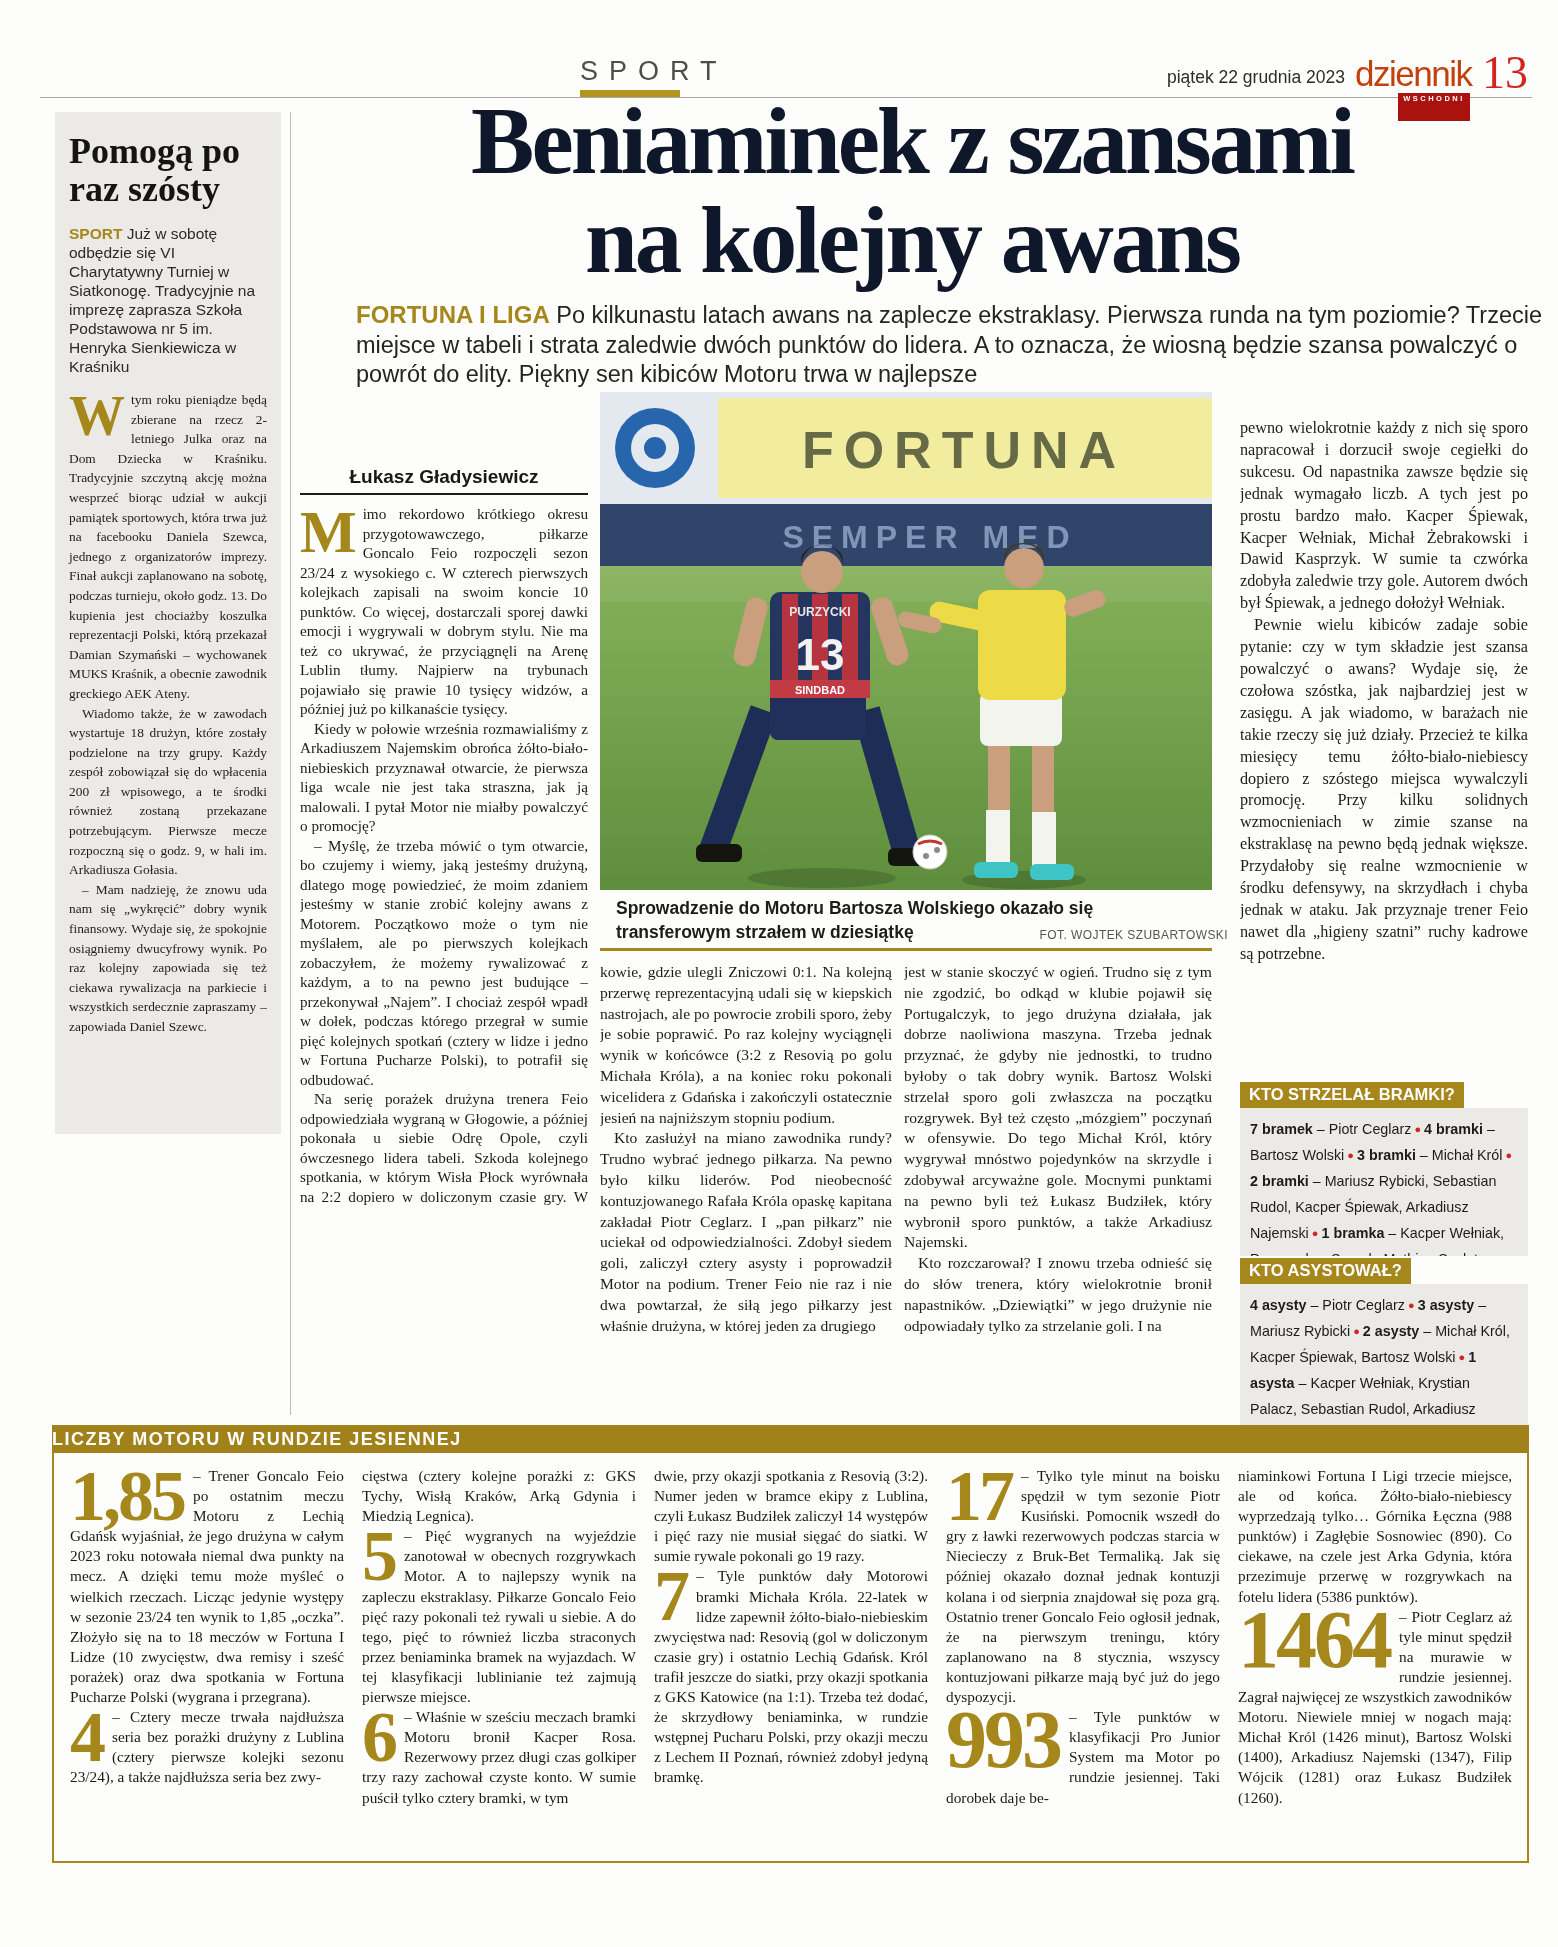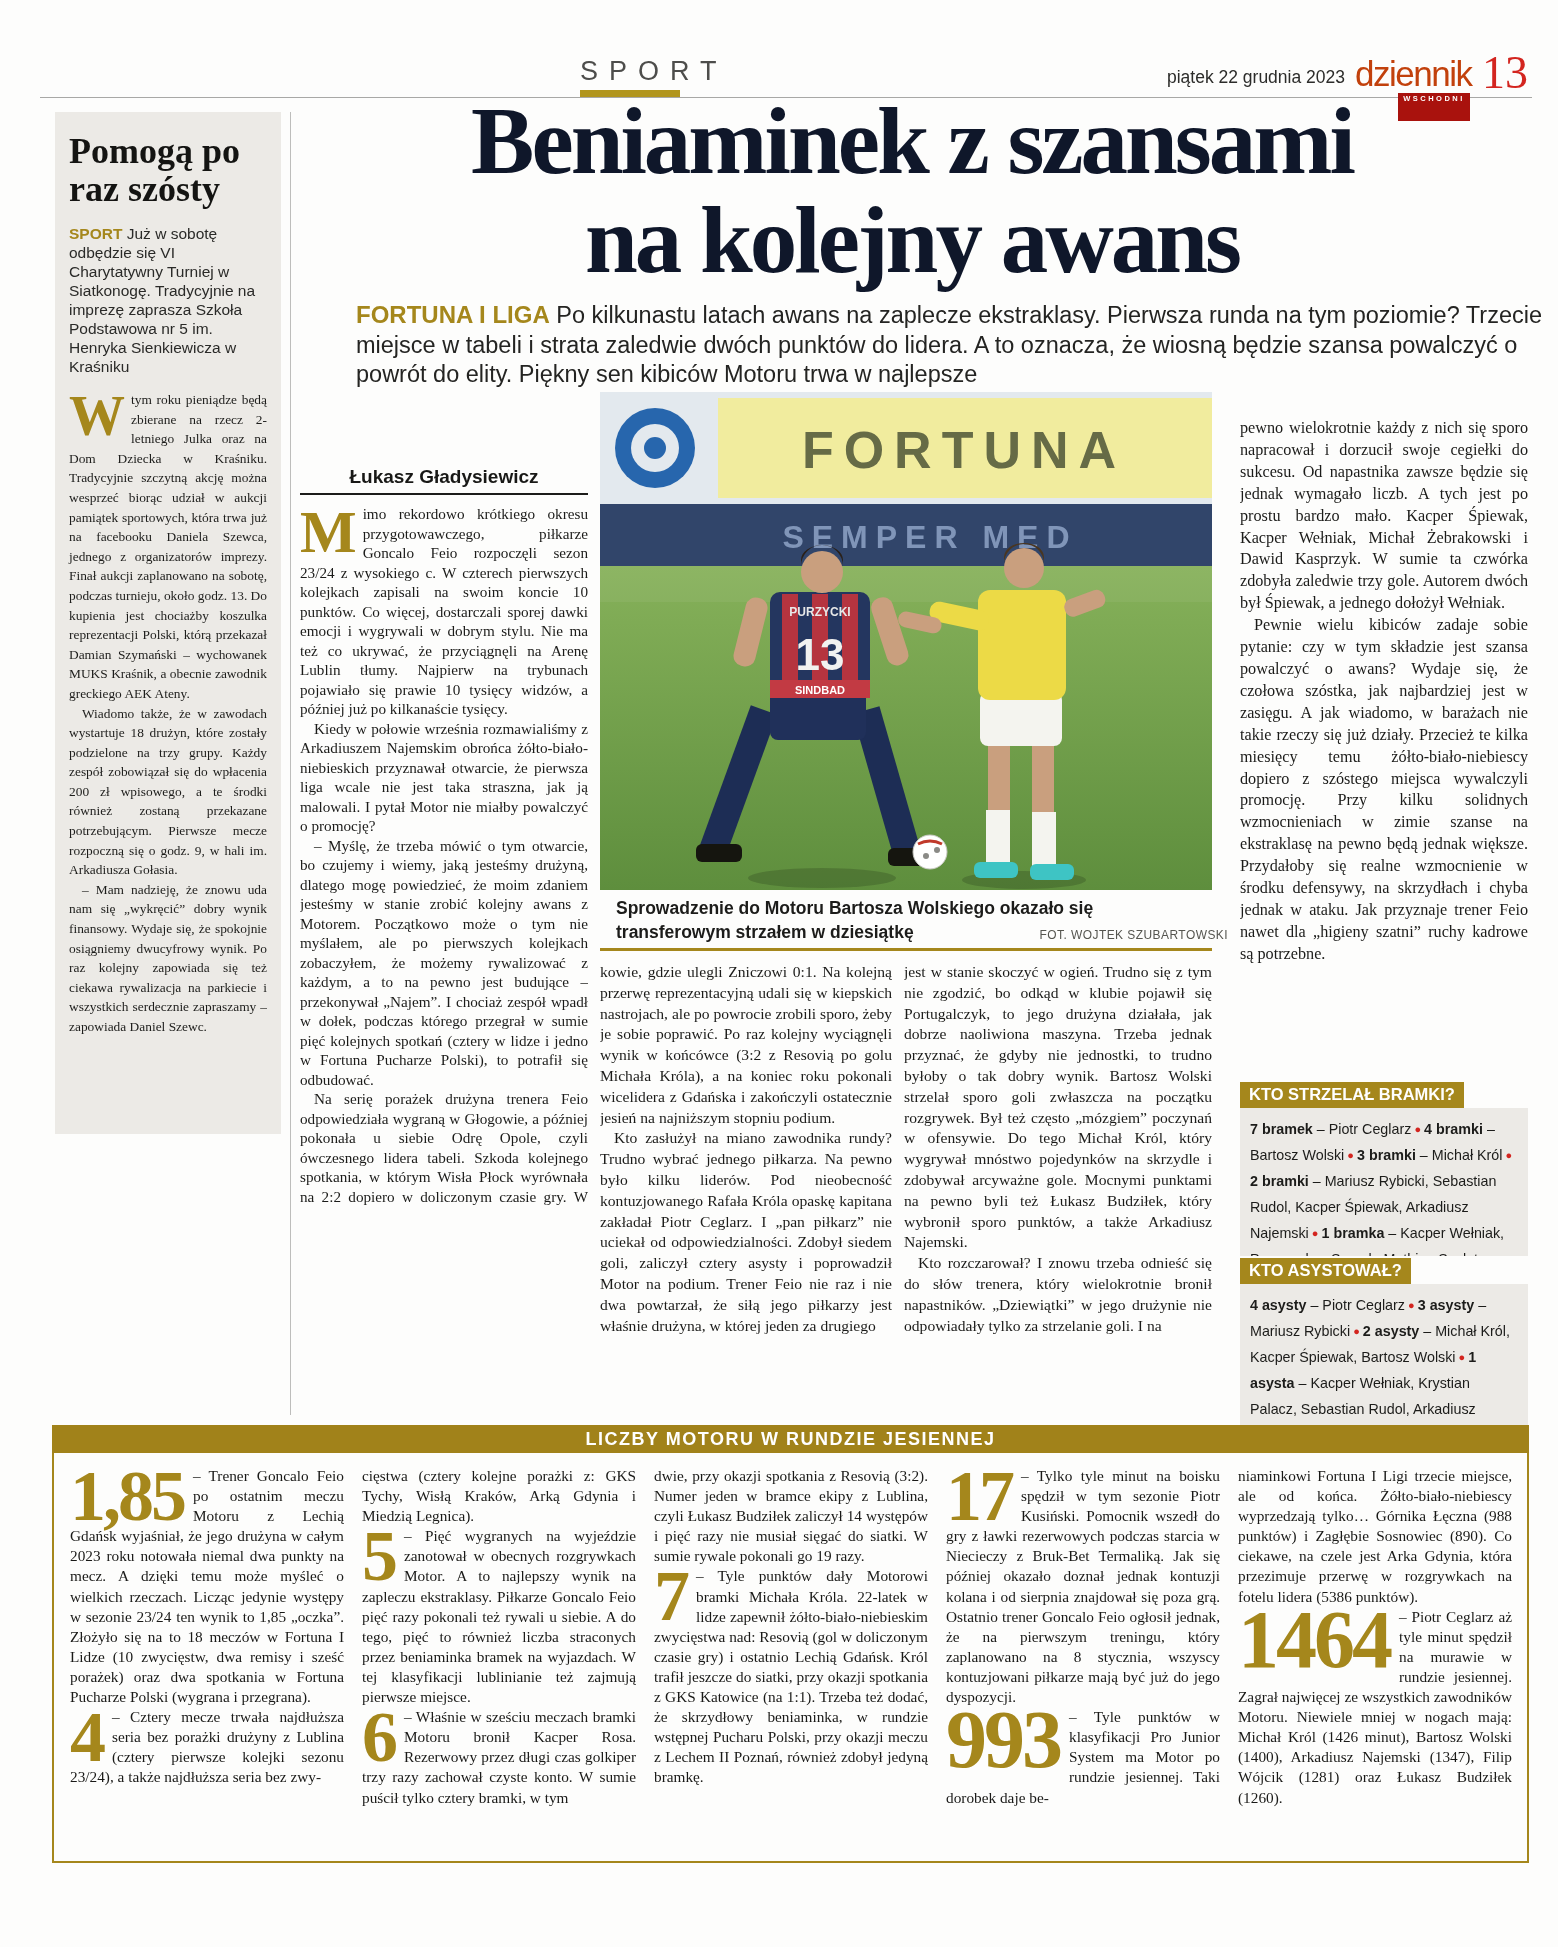--- a/index.html
+++ b/index.html
@@ -67,21 +67,21 @@
         font-weight:700;font-size:16.5px;padding:3px 9px 4px;}
   .box-body{background:#eceae6;padding:8px 10px;font-family:"Liberation Sans",sans-serif;
         font-size:14.3px;line-height:26px;color:#1c1c1a;max-height:132px;overflow:hidden;}
   .box-body b{font-weight:700;}
   .bullet{color:#d3251f;font-size:11px;vertical-align:1px;}
   
   .stats-frame{position:absolute;left:52px;top:1425px;width:1477px;height:438px;box-sizing:border-box;
         border:2px solid #a5871c;background:#fdfdfc;}
   .stats-band{position:absolute;left:52px;top:1425px;width:1477px;height:28px;background:#a1821a;
         color:#fff;font-family:"Liberation Sans",sans-serif;font-weight:700;font-size:18px;
-        letter-spacing:1.5px;text-align:center;line-height:28px;}
+        letter-spacing:1.5px;text-align:left;line-height:28px;}
   .stats-row{position:absolute;left:70px;top:1466px;width:1442px;height:384px;display:flex;gap:18px;overflow:hidden;}
   .stat-col{flex:1;font-size:15.3px;line-height:20.1px;text-align:justify;color:#191917;overflow:hidden;}
   .stat-item{clear:left;margin:0;}
   .statnum{float:left;font-weight:700;font-size:72px;line-height:56px;letter-spacing:-3px;
         color:#a5871c;padding:2px 9px 0 0;}
   .statnum-big{font-size:82px;line-height:62px;}
 </style>
 </head>
 <body>
 

